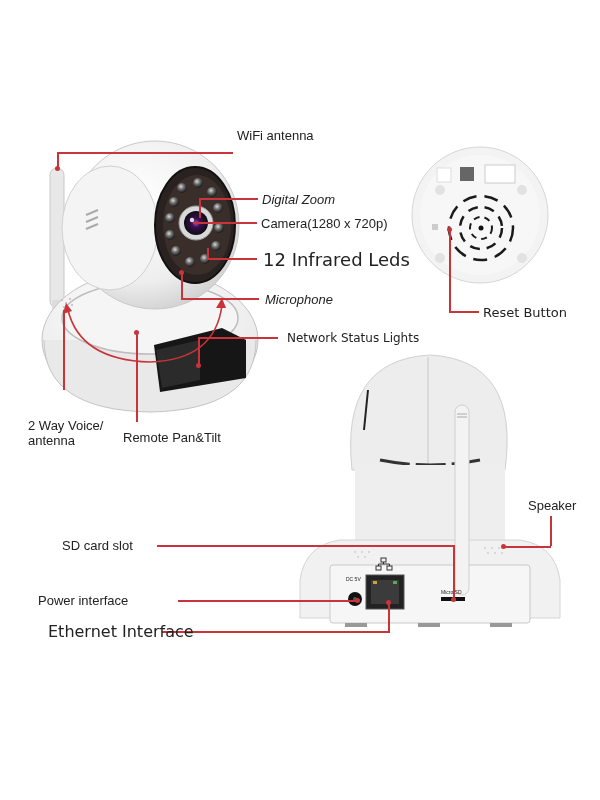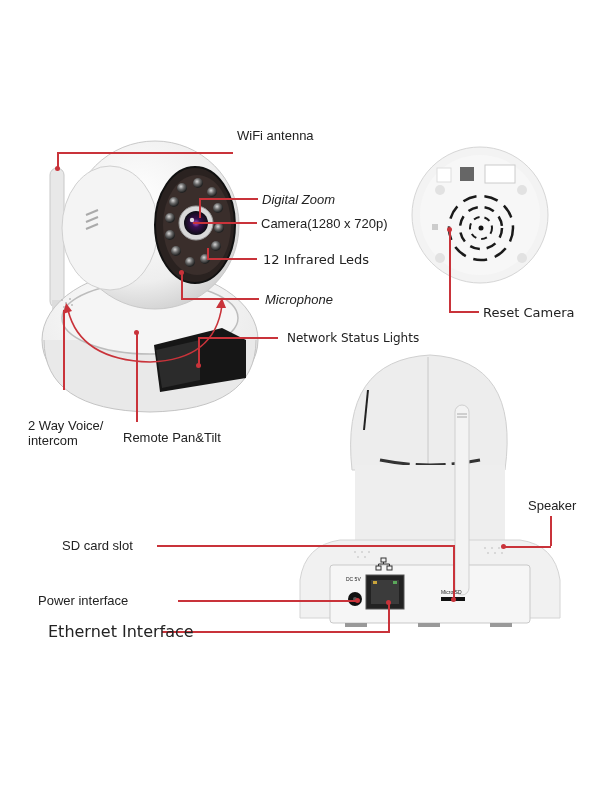--- a/index.html
+++ b/index.html
@@ -201,27 +201,27 @@
 <div class="ln" style="left:178px;top:600px;width:180px;height:1.5px;"></div>
 <div class="dot" style="left:355px;top:598px;"></div>
 
 <div class="ln" style="left:162px;top:631px;width:228px;height:1.5px;"></div>
 <div class="ln" style="left:388px;top:602px;width:1.5px;height:30px;"></div>
 <div class="dot" style="left:386px;top:600px;"></div>
 
 <span class="label" style="left:237px;top:128px;">WiFi antenna</span>
 <span class="label" style="left:262px;top:192px;font-style:italic;">Digital Zoom</span>
 <span class="label" style="left:261px;top:216px;">Camera(1280 x 720p)</span>
-<span class="label sans2" style="left:263px;top:252px;font-size:13px;">12 Infrared Leds</span>
+<span class="label sans2" style="left:263px;top:252px;font-size:18px;">12 Infrared Leds</span>
 <span class="label" style="left:265px;top:292px;font-style:italic;">Microphone</span>
 <span class="label sans2" style="left:287px;top:331px;font-size:12px;">Network Status Lights</span>
 <span class="label" style="left:28px;top:418px;">2 Way Voice/</span>
-<span class="label" style="left:28px;top:433px;">intercom</span>
+<span class="label" style="left:28px;top:433px;">antenna</span>
 <span class="label" style="left:123px;top:430px;">Remote Pan&amp;Tilt</span>
-<span class="label sans2" style="left:483px;top:305px;font-size:13px;">Reset Camera</span>
+<span class="label sans2" style="left:483px;top:305px;font-size:13px;">Reset Button</span>
 
 <span class="label" style="left:528px;top:498px;">Speaker</span>
 <span class="label" style="left:62px;top:538px;">SD card slot</span>
 <span class="label" style="left:38px;top:593px;">Power interface</span>
 <span class="label sans2" style="left:48px;top:624px;font-size:16px;">Ethernet Interface</span>
 
 <span class="label" style="left:346px;top:576px;font-size:5px;line-height:6px;">DC 5V</span>
 <span class="label" style="left:441px;top:589px;font-size:5px;line-height:6px;">Micro SD</span>
 
 </body></html>

